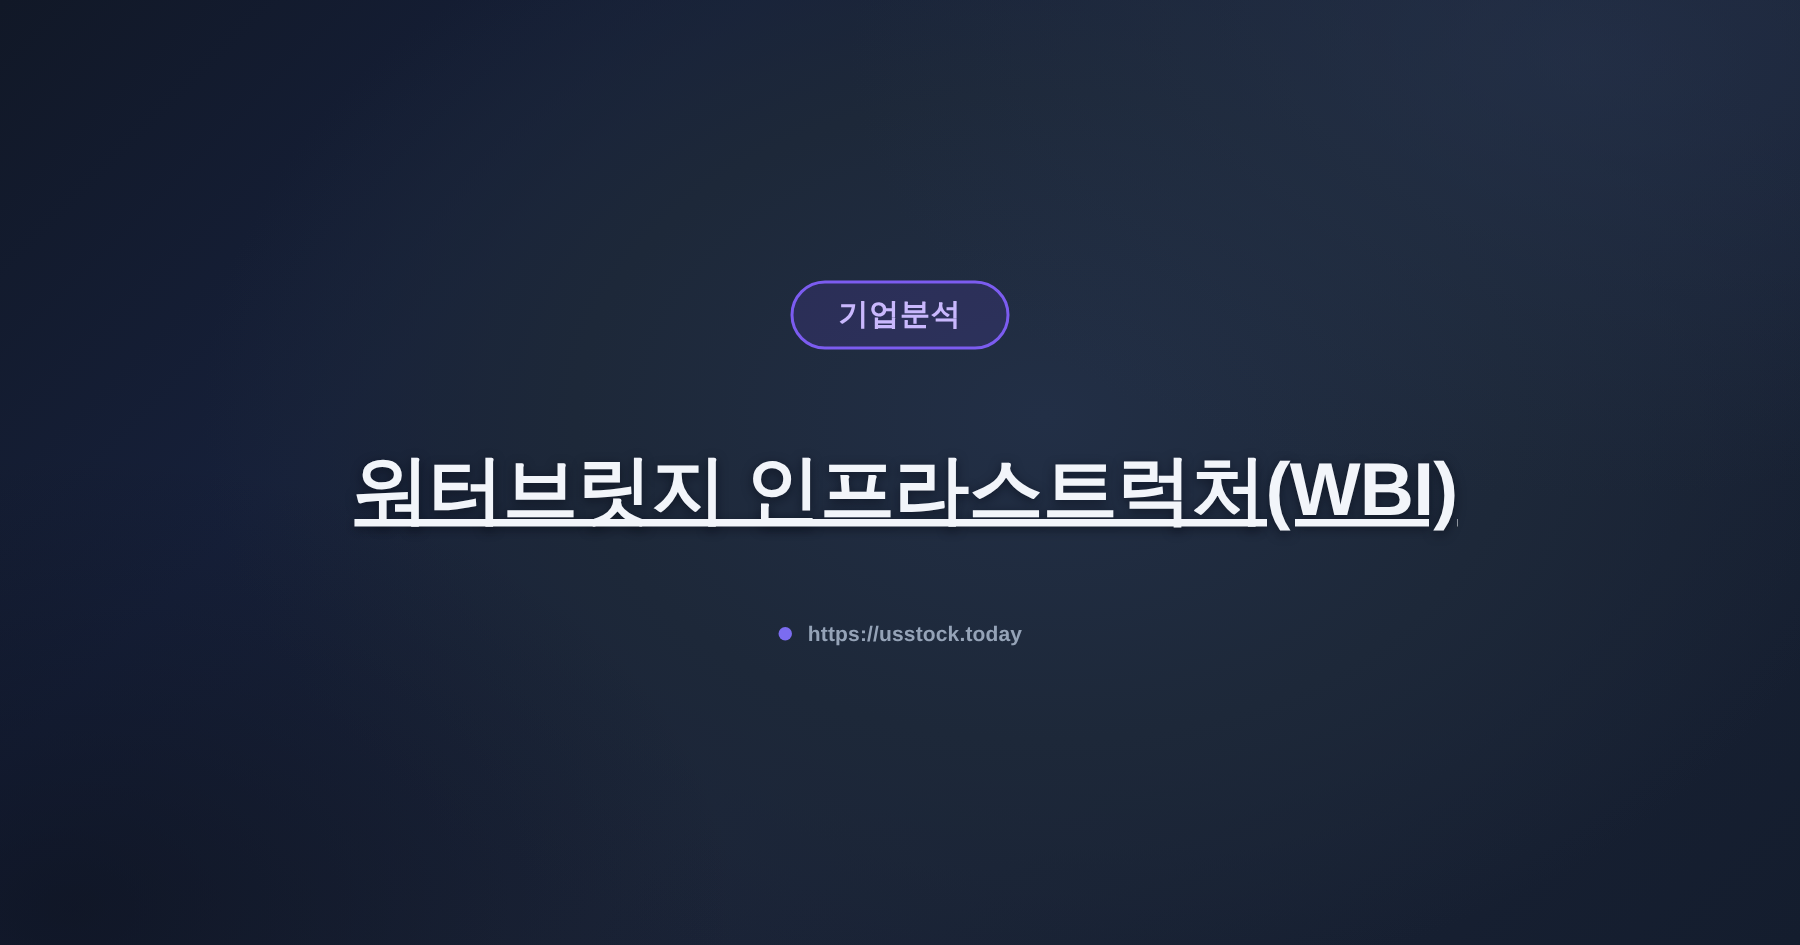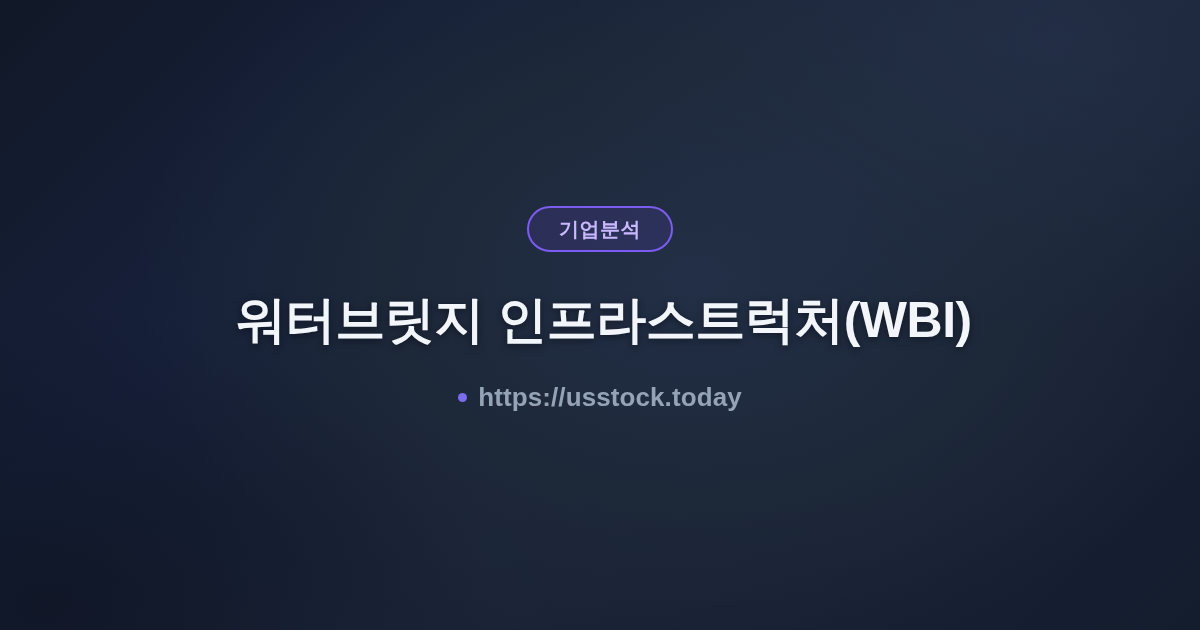--- a/index.html
+++ b/index.html
@@ -50,20 +50,21 @@
   }
 
   .content {
     position: relative;
     z-index: 2;
     width: 100%;
     display: flex;
     flex-direction: column;
     align-items: center;
     margin-top: -14px;
+    gap: 25px;
   }
 
   .category-badge {
     display: inline-flex;
     align-items: center;
     justify-content: center;
     height: 46px;
     padding: 0 30px;
     border: 2px solid #7c5cf0;
     border-radius: 999px;
@@ -79,20 +80,21 @@
   .title {
     margin: 36px 0 0 8px;
     max-width: 1020px;
     text-align: center;
     color: #f2f5fa;
     font-size: 50px;
     font-weight: bold;
     line-height: 1.28;
     letter-spacing: -0.5px;
     text-shadow: 0 2px 7px rgba(6, 10, 20, 0.55);
+    text-decoration: underline;
   }
 
   .title-line {
     display: block;
   }
 
   .site-url-row {
     display: flex;
     align-items: center;
     gap: 11px;
@@ -102,21 +104,21 @@
   .url-bullet {
     width: 9px;
     height: 9px;
     border-radius: 50%;
     background: #7b6cf0;
     flex: none;
   }
 
   .site-url {
     color: #95a3b7;
-    font-size: 26px;
+    font-size: 14px;
     font-weight: bold;
     letter-spacing: 0.1px;
     line-height: 1;
   }
 </style>
 </head>
 <body>
 
 <div class="og-card">
 

